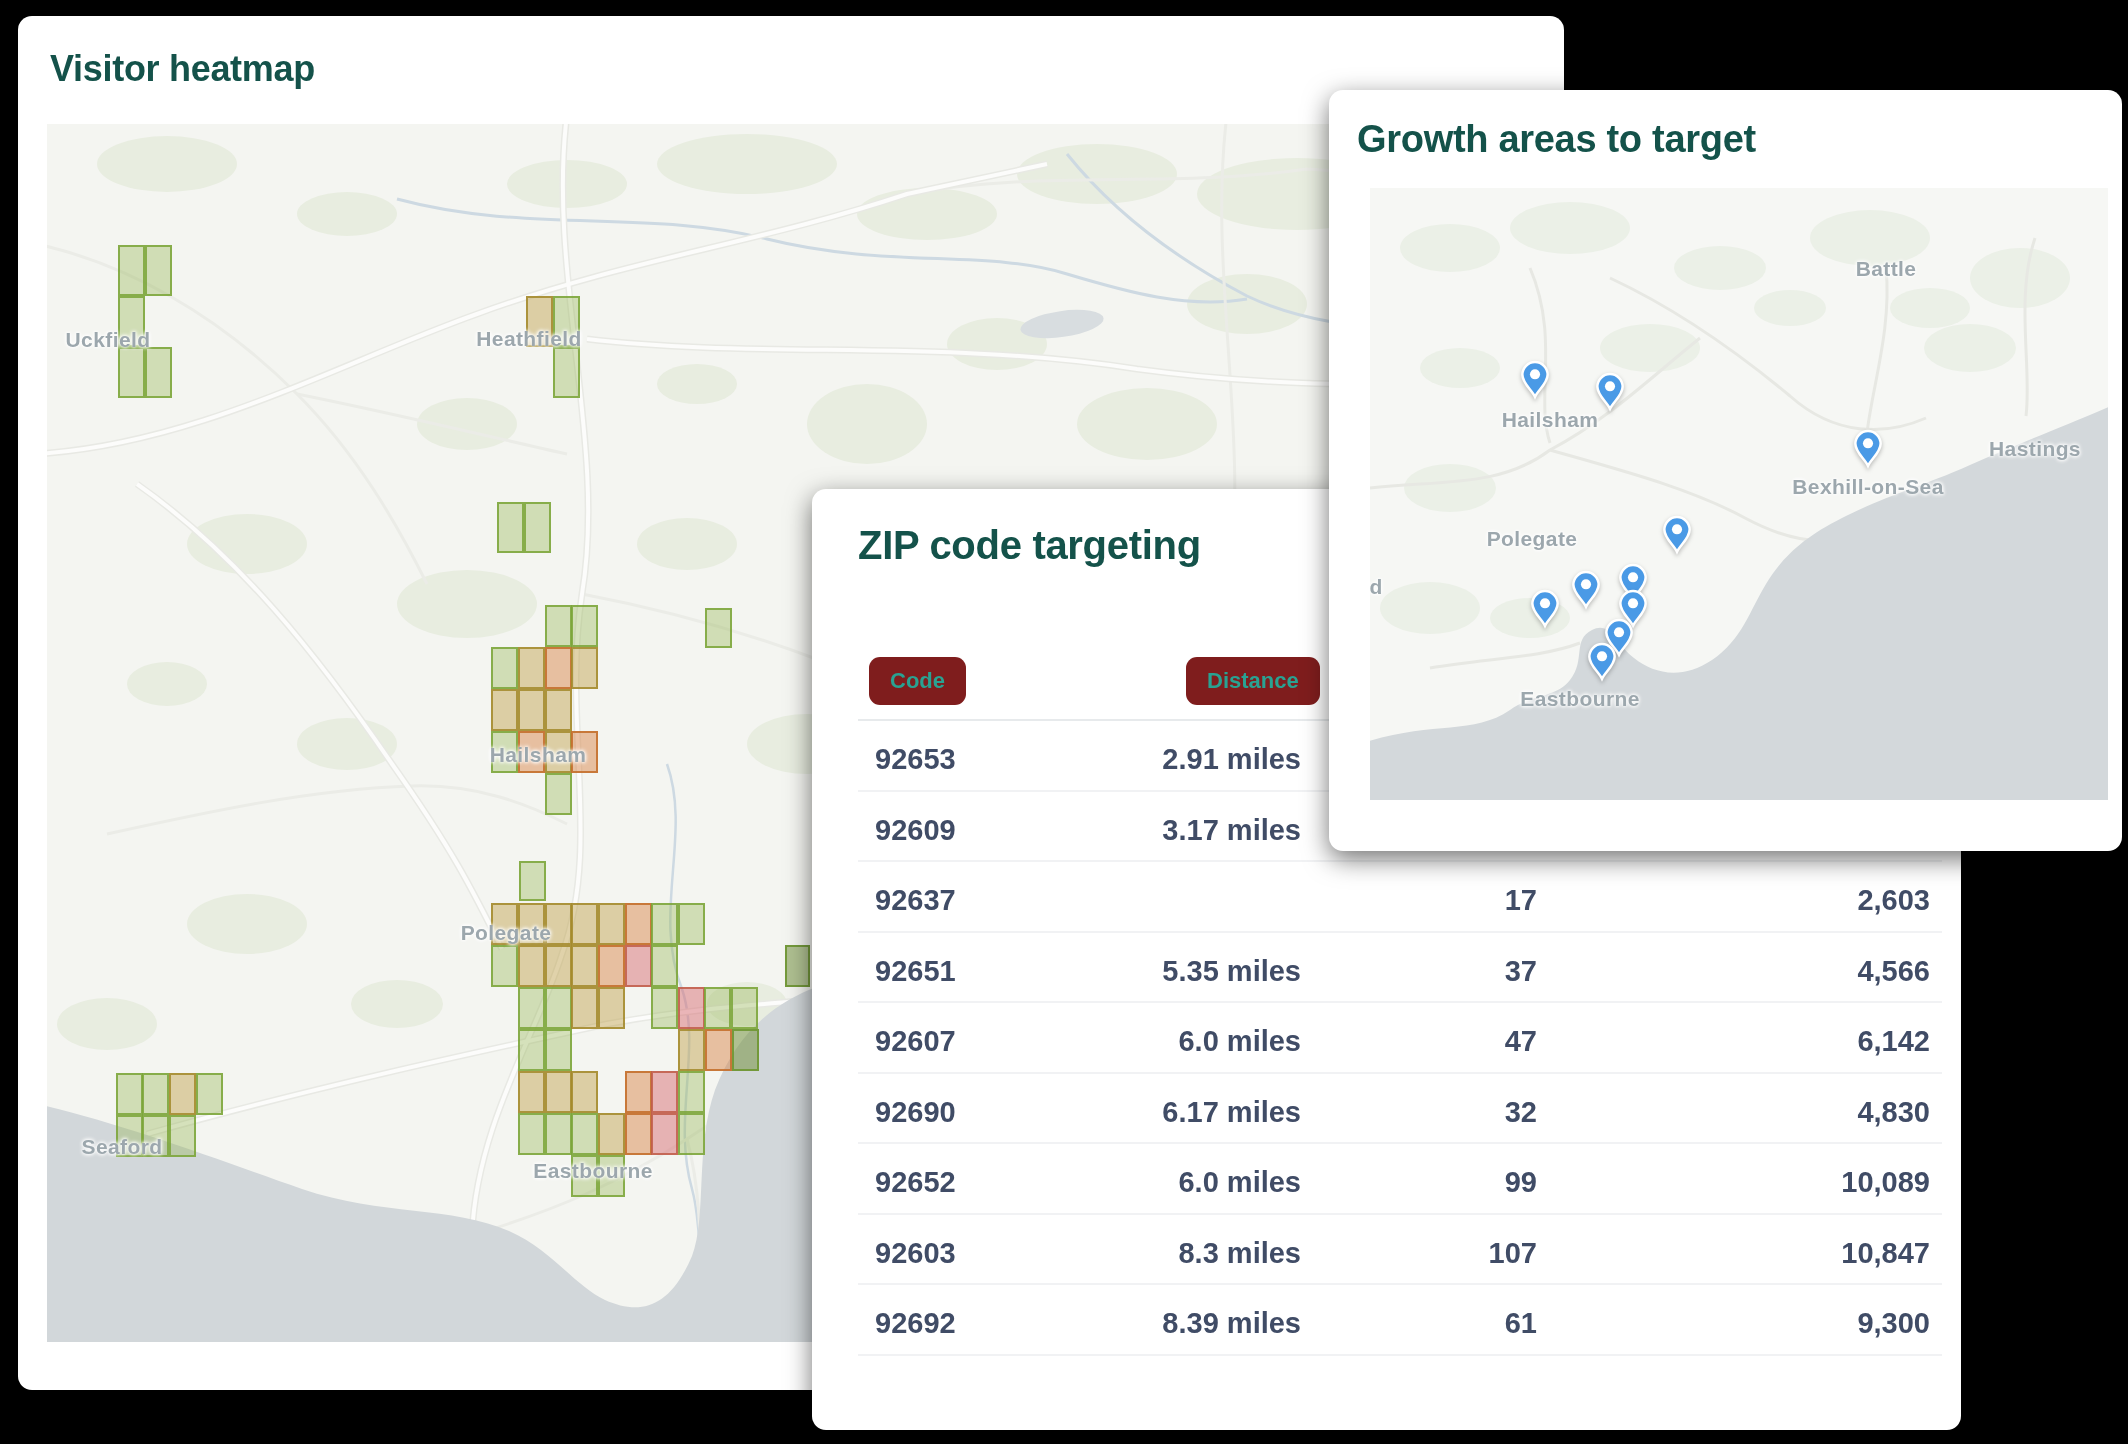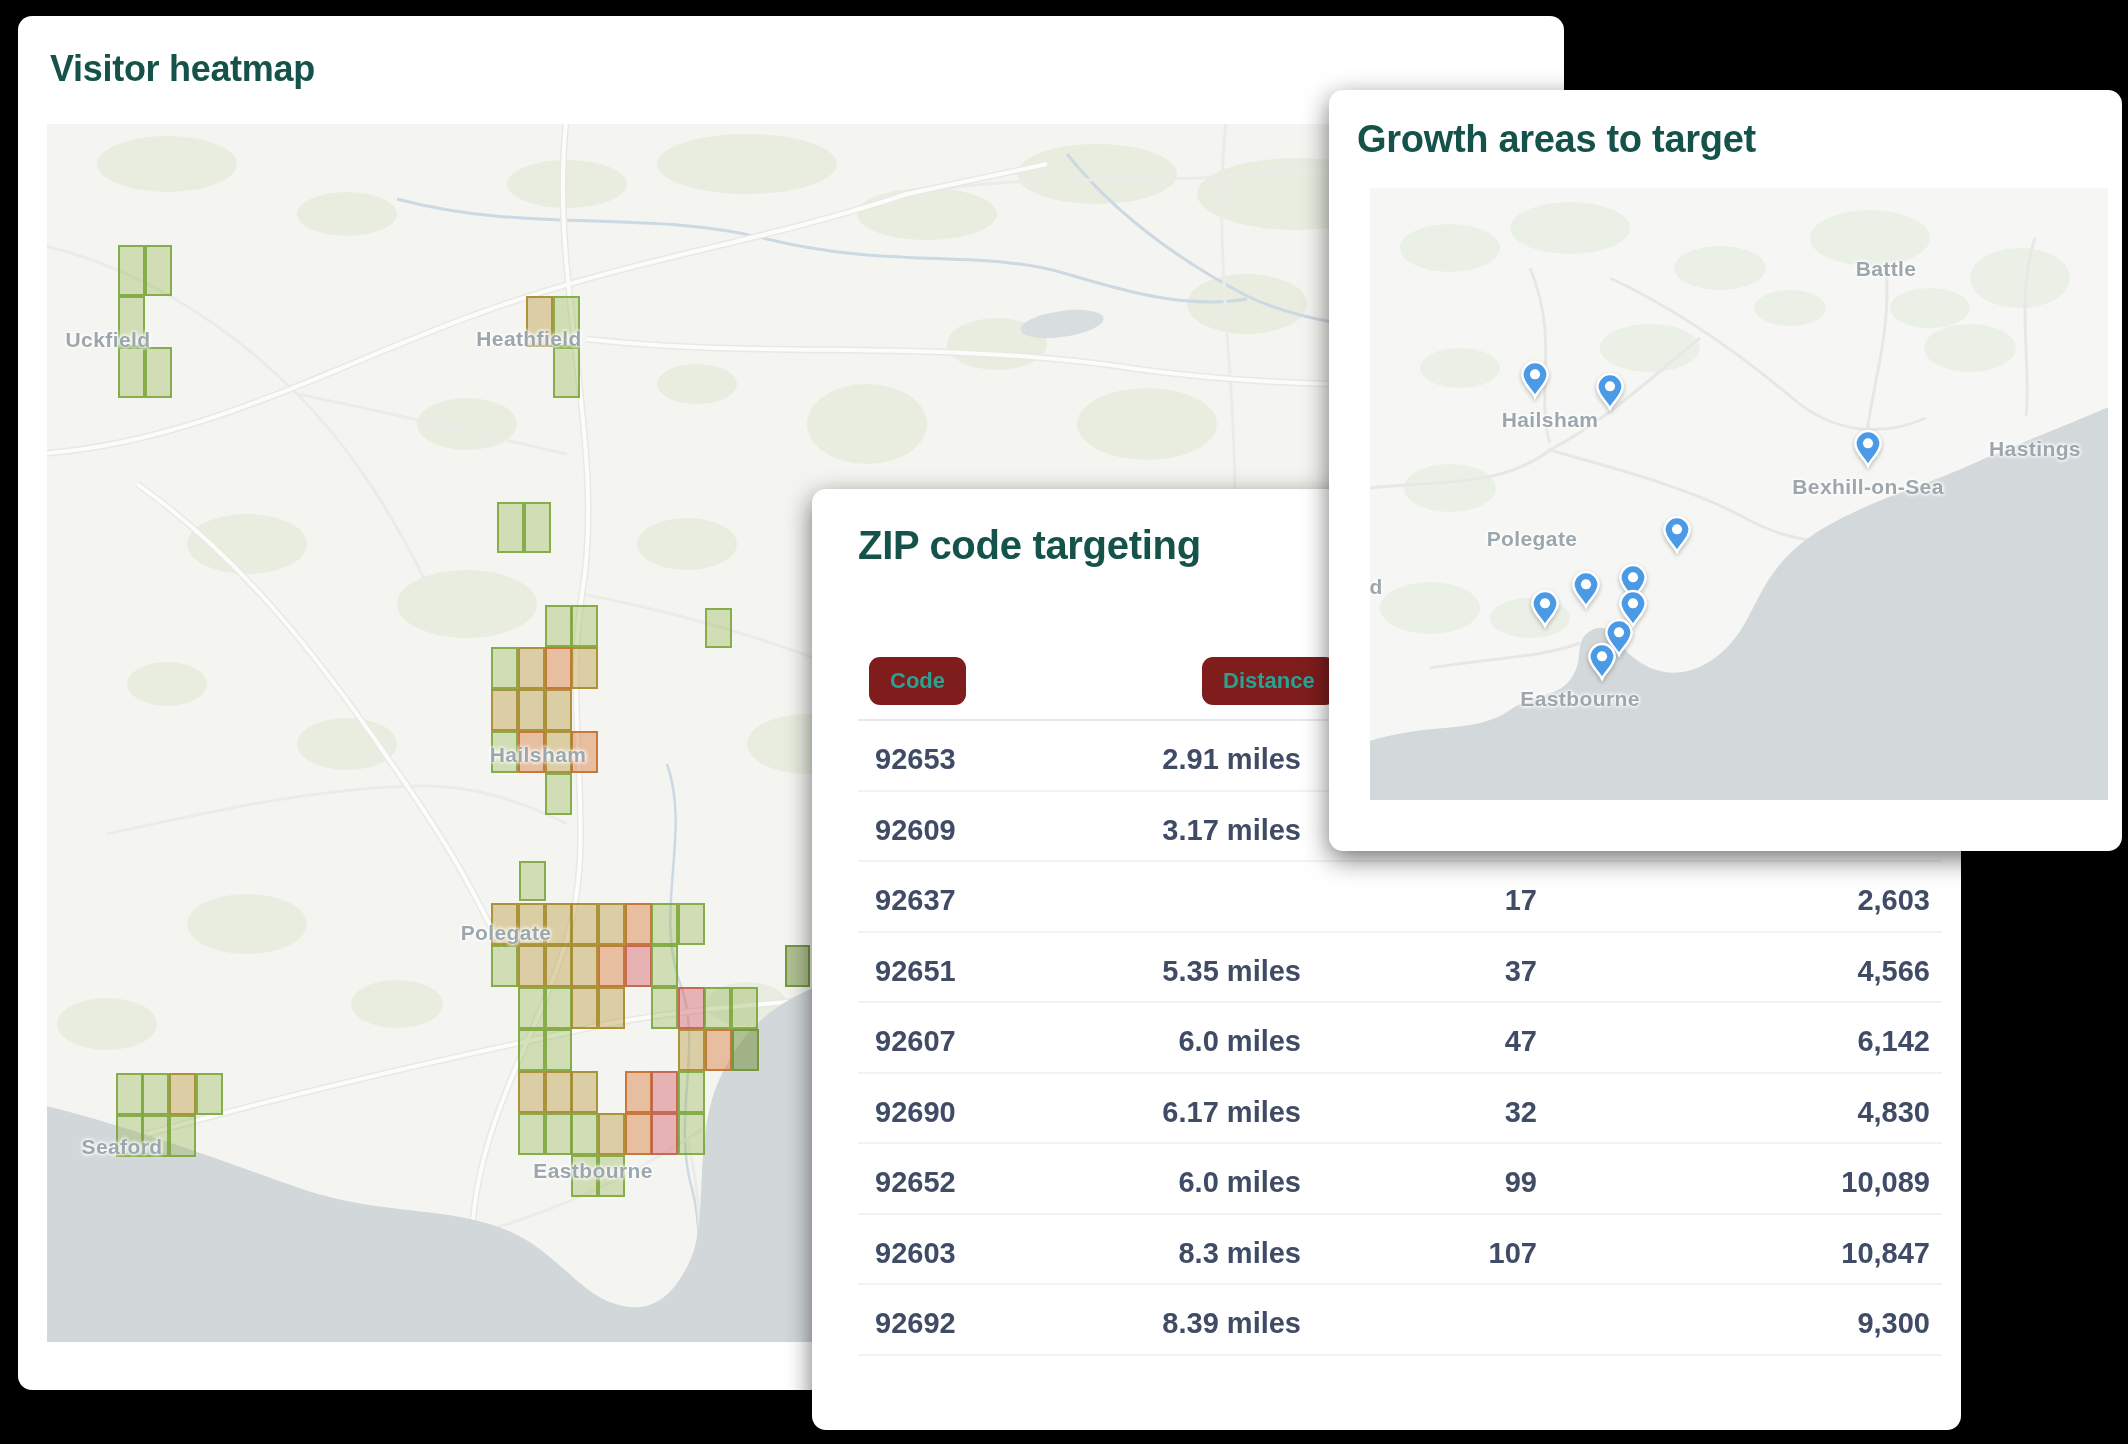--- a/index.html
+++ b/index.html
@@ -38,21 +38,21 @@
   .c-r {background:rgba(216,126,62,.45); border-color:rgba(196,112,45,.9);}
   .c-p {background:rgba(215,105,110,.48);border-color:rgba(192,92,72,.85);}
   
   #zip-card{left:812px;top:489px;width:1149px;height:941px;z-index:2;}
   #zip-title{left:46px;top:34px;font-size:40px;}
   .pill{
     position:absolute;height:48px;line-height:48px;padding:0 21px;border-radius:11px;
     background:#7f1d1d;color:#29a292;font-size:22px;font-weight:600;top:168px;
   }
   #pill-code{left:57px;}
-  #pill-distance{left:390px;}
+  #pill-distance{left:374px;}
   #zip-rows{
     position:absolute;left:46px;right:19px;top:230px;border-top:2px solid #e7eaec;
   }
   .zrow{
     position:relative;height:68.5px;border-bottom:2px solid #f1f2f4;
   }
   .zrow span{
     position:absolute;top:4px;height:100%;line-height:68.5px;
     color:#404c66;font-size:29px;font-weight:600;white-space:nowrap;
   }
@@ -281,20 +281,21 @@
       </div>
       <div class="zrow">
         <span class="col-code">92603</span>
         <span class="col-dist">8.3 miles</span>
         <span class="col-c3">107</span>
         <span class="col-c4">10,847</span>
       </div>
       <div class="zrow">
         <span class="col-code">92692</span>
         <span class="col-dist">8.39 miles</span>
+        <span class="col-c3">61</span>
         <span class="col-c4">9,300</span>
       </div>
     </div>
 </div>
 
 <div class="card" id="growth-card">
   <div class="card-title" id="growth-title">Growth areas to target</div>
   <div class="map" id="growth-map">
     <svg width="738" height="612" viewBox="0 0 738 612">
       <rect x="0" y="0" width="738" height="612" fill="#f6f7f4"></rect>

